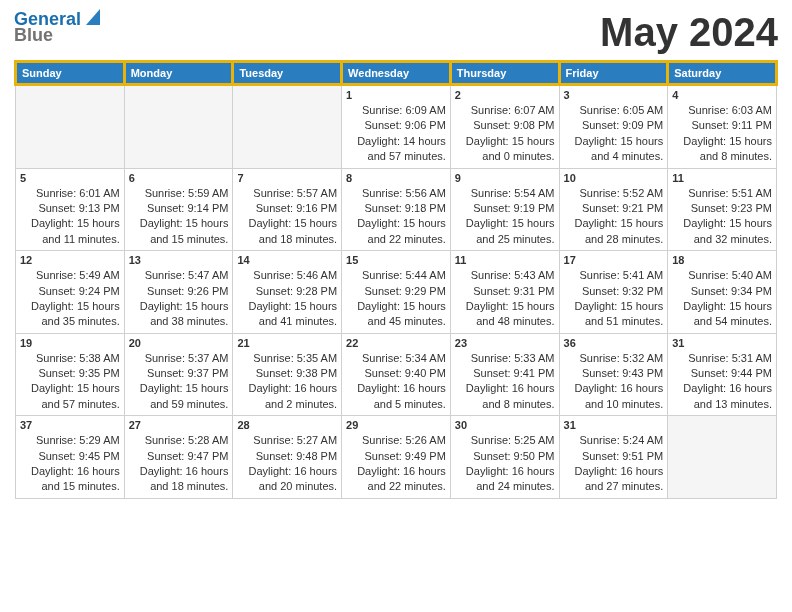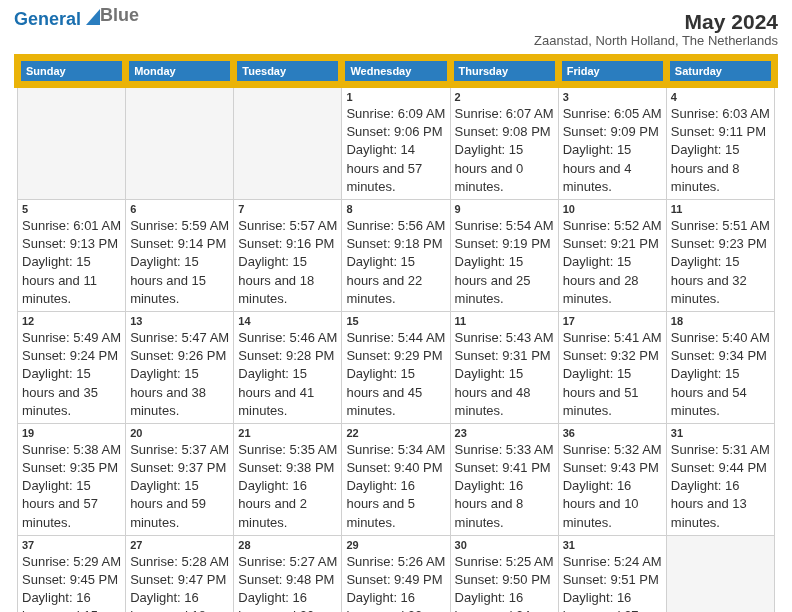--- a/index.html
+++ b/index.html
@@ -17,55 +17,56 @@
       background: #fff;
     }
     .header {
       display: flex;
       justify-content: space-between;
       align-items: flex-start;
       margin-bottom: 6px;
     }
     .logo {
       display: flex;
+      flex-direction: column;
       align-items: flex-start;
     }
     .logo-text {
       font-size: 18px;
       font-weight: bold;
       color: #333;
       line-height: 1.1;
     }
     .logo-text .blue { color: #1a6faf; }
     .title-section {
       text-align: right;
     }
     .month-title {
-      font-size: 21px;
+      font-size: 40px;
       font-weight: bold;
       color: #333;
       line-height: 1.1;
     }
     .location {
       font-size: 13px;
       color: #555;
     }
     .calendar {
       width: 100%;
       border-collapse: collapse;
       table-layout: fixed;
     }
     .calendar th {
       background: #2a7dbf;
       color: #fff;
       font-size: 11px;
       font-weight: bold;
       text-align: left;
       padding: 4px 5px;
-      border: 7px solid #eab308;
+      border: 3px solid #eab308;
     }
     .calendar td {
       vertical-align: top;
       border: 1px solid #d0d0d0;
       padding: 3px 4px;
       font-size: 9.2px;
       color: #333;
       height: 82px;
       background: #fff;
     }
@@ -76,23 +77,24 @@
       background: #fff;
     }
     .day-number {
       font-size: 11px;
       font-weight: bold;
       color: #333;
       display: block;
       margin-bottom: 2px;
     }
     .day-info {
-      font-size: 13px;
+      font-size: 11px;
       color: #333;
       line-height: 1.4;
+      text-align: right;
     }
     .row-stripe td {
       background: #f0f5fa;
     }
   </style>
 </head>
 <body>
 
 <div class="page">
   <div class="header">
@@ -102,21 +104,20 @@
           <span class="blue">General</span>
         </span>
         <svg width="18" height="18" viewBox="0 0 18 18" style="margin-left:1px;margin-top:-4px;">
           <polygon points="4,16 18,0 18,16" fill="#2a7dbf"></polygon>
         </svg>
       </div>
       <span class="logo-text" style="color:#737373;font-size:18px;font-weight:bold;margin-top:-4px;">Blue</span>
     </div>
     <div class="title-section">
       <div class="month-title">May 2024</div>
-      <div class="location">Zaanstad, North Holland, The Netherlands</div>
     </div>
   </div>
 
   <table class="calendar">
     <thead>
       <tr>
         <th>Sunday</th>
         <th>Monday</th>
         <th>Tuesday</th>
         <th>Wednesday</th>

